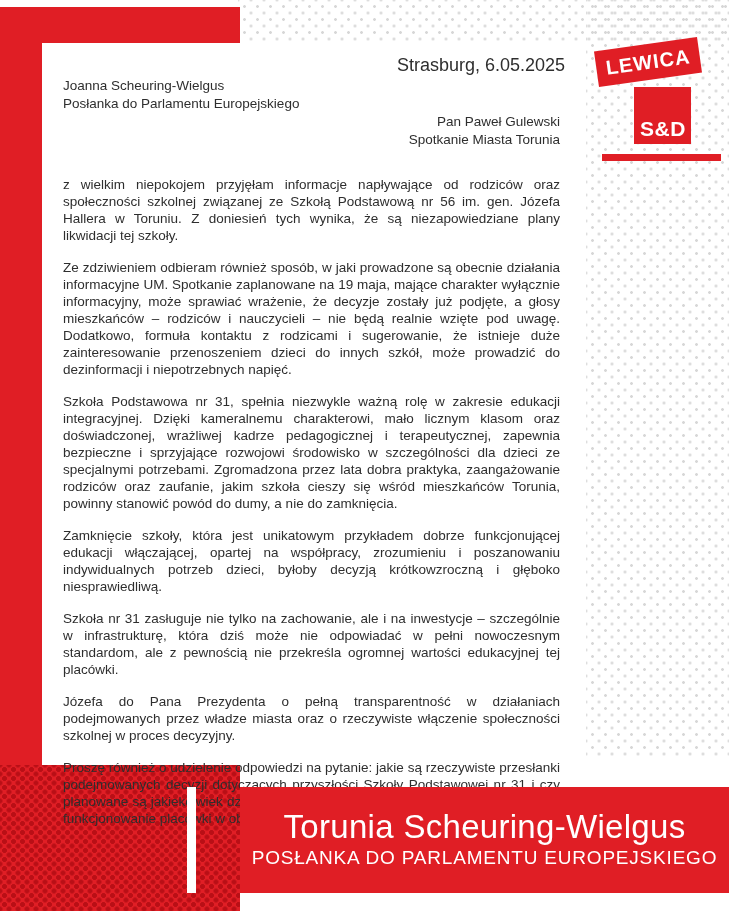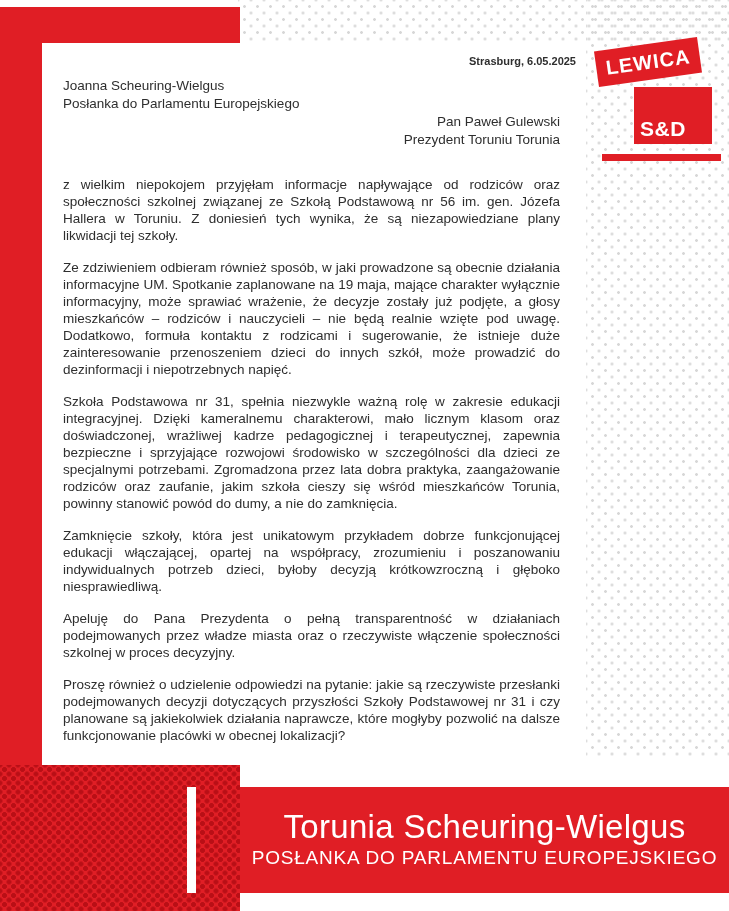--- a/index.html
+++ b/index.html
@@ -29,34 +29,34 @@
     left:0;top:765px;width:240px;height:146px;
     background-color:#e01e25;
     background-image:
       radial-gradient(circle, #b90f16 2.2px, transparent 2.5px),
       radial-gradient(circle, #b90f16 2.2px, transparent 2.5px);
     background-size:9px 9px;
     background-position:0 0, 4.5px 4.5px;
   }
 
   
-  .date-line{left:79px;top:55px;width:497px;text-align:right;font-size:11px;font-weight:bold;}
+  .date-line{left:68px;top:55px;width:497px;text-align:right;font-size:18px;}
   .sender{left:63px;top:77px;font-size:13.5px;line-height:17.5px;}
   .recipient{left:63px;top:113px;width:497px;text-align:right;font-size:13.5px;line-height:17.5px;}
 
   
   .lewica-logo{
     left:596px;top:44px;width:104px;height:36px;
     background:#e01e25;color:#fff;
     display:flex;align-items:center;justify-content:center;
     font-weight:bold;font-size:20px;letter-spacing:1px;
     transform:rotate(-8deg);
   }
   .sd-logo{
-    left:634px;top:87px;width:78px;height:57px;
+    left:634px;top:87px;width:57px;height:57px;
     background:#e01e25;color:#fff;
     font-weight:bold;font-size:21px;
     display:flex;align-items:flex-end;
     padding:0 0 3px 6px;box-sizing:border-box;
     letter-spacing:0.5px;
   }
   .logo-divider{left:602px;top:154px;width:119px;height:7px;background:#e01e25;}
 
   
   .letter-body{
@@ -89,33 +89,34 @@
 
 <div class="abs date-line">Strasburg, 6.05.2025</div>
 
 <div class="abs sender">
   <div>Joanna Scheuring-Wielgus</div>
   <div>Posłanka do Parlamentu Europejskiego</div>
 </div>
 
 <div class="abs recipient">
   <div>Pan Paweł Gulewski</div>
-  <div>Prezydent Toruniu Torunia</div>
+  <div>Spotkanie Miasta Torunia</div>
 </div>
 
 <div class="abs lewica-logo">LEWICA</div>
 <div class="abs sd-logo">S&amp;D</div>
 <div class="abs logo-divider"></div>
 
 <div class="abs letter-body">
   <p>z wielkim niepokojem przyjęłam informacje napływające od rodziców oraz społeczności szkolnej związanej ze Szkołą Podstawową nr 56 im. gen. Józefa Hallera w Toruniu. Z doniesień tych wynika, że są niezapowiedziane plany likwidacji tej szkoły.</p>
   <p>Ze zdziwieniem odbieram również sposób, w jaki prowadzone są obecnie działania informacyjne UM. Spotkanie zaplanowane na 19 maja, mające charakter wyłącznie informacyjny, może sprawiać wrażenie, że decyzje zostały już podjęte, a głosy mieszkańców – rodziców i nauczycieli – nie będą realnie wzięte pod uwagę. Dodatkowo, formuła kontaktu z rodzicami i sugerowanie, że istnieje duże zainteresowanie przenoszeniem dzieci do innych szkół, może prowadzić do dezinformacji i niepotrzebnych napięć.</p>
   <p>Szkoła Podstawowa nr 31, spełnia niezwykle ważną rolę w zakresie edukacji integracyjnej. Dzięki kameralnemu charakterowi, mało licznym klasom oraz doświadczonej, wrażliwej kadrze pedagogicznej i terapeutycznej, zapewnia bezpieczne i sprzyjające rozwojowi środowisko w szczególności dla dzieci ze specjalnymi potrzebami. Zgromadzona przez lata dobra praktyka, zaangażowanie rodziców oraz zaufanie, jakim szkoła cieszy się wśród mieszkańców Torunia, powinny stanowić powód do dumy, a nie do zamknięcia.</p>
   <p>Zamknięcie szkoły, która jest unikatowym przykładem dobrze funkcjonującej edukacji włączającej, opartej na współpracy, zrozumieniu i poszanowaniu indywidualnych potrzeb dzieci, byłoby decyzją krótkowzroczną i głęboko niesprawiedliwą.</p>
-  <p>Apeluję do Pana Prezydenta o pełną transparentność w działaniach podejmowanych przez władze miasta oraz o rzeczywiste włączenie społeczności szkolnej w proces decyzyjny.</p>
+  <p>Szkoła nr 31 zasługuje nie tylko na zachowanie, ale i na inwestycje – szczególnie w infrastrukturę, która dziś może nie odpowiadać w pełni nowoczesnym standardom, ale z pewnością nie przekreśla ogromnej wartości edukacyjnej tej placówki.</p>
+  <p>Józefa do Pana Prezydenta o pełną transparentność w działaniach podejmowanych przez władze miasta oraz o rzeczywiste włączenie społeczności szkolnej w proces decyzyjny.</p>
   <p>Proszę również o udzielenie odpowiedzi na pytanie: jakie są rzeczywiste przesłanki podejmowanych decyzji dotyczących przyszłości Szkoły Podstawowej nr 31 i czy planowane są jakiekolwiek działania naprawcze, które mogłyby pozwolić na dalsze funkcjonowanie placówki w obecnej lokalizacji?</p>
 </div>
 
 <div class="abs footer-banner">
   <div class="footer-name">
     <span>Torunia</span>
     <span class="bold">Scheuring-Wielgus</span>
   </div>
   <div class="footer-subtitle">POSŁANKA DO PARLAMENTU EUROPEJSKIEGO</div>
 </div>

